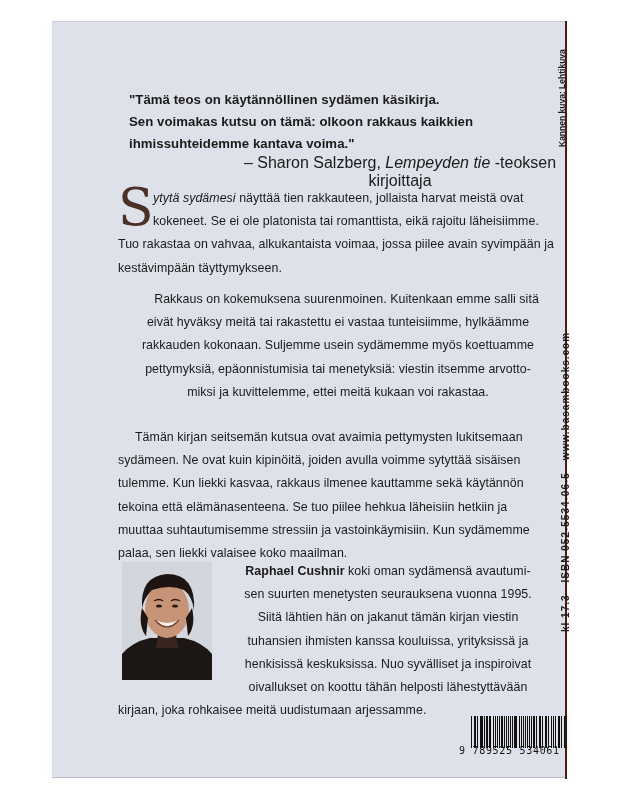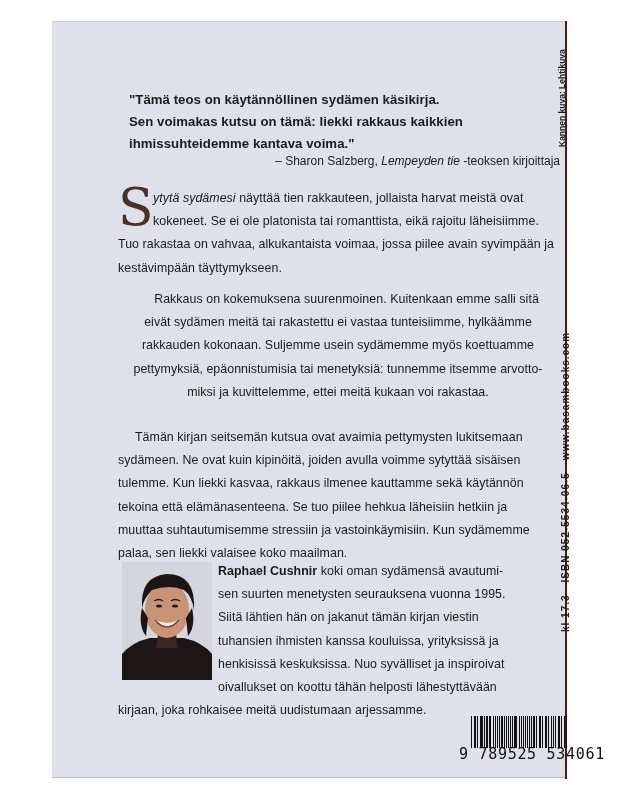--- a/index.html
+++ b/index.html
@@ -27,88 +27,88 @@
       font-size: 12.4px;
       line-height: 23.2px;
       letter-spacing: 0.05px;
     }
     .quote {
       position: absolute; left: 77px; top: 67px; width: 420px;
       font-weight: bold; font-size: 13.2px; line-height: 22px; color: #1b1b1b;
     }
     .attribution {
       position: absolute; left: 188px; top: 132px; width: 320px;
-      font-size: 12px; color: #1b1b1b; text-align: right;
+      font-size: 16px; color: #1b1b1b; text-align: center;
     }
     .attribution i { font-style: italic; }
     .intro {
       position: absolute; left: 66px; top: 165px; width: 440px;
     }
     .dropcap {
       position: absolute; left: 0px; top: -6px;
       font-family: "DejaVu Serif", serif;
       font-size: 52px; line-height: 52px; color: #4a3028; font-weight: normal;
     }
     .line { display: block; white-space: nowrap; }
     .indent-line { padding-left: 35px; }
     .p2 { position: absolute; left: 66px; top: 266px; width: 440px; text-align: center; }
     .p3 { position: absolute; left: 66px; top: 404px; width: 440px; }
     .author-photo {
       position: absolute; left: 70px; top: 540px; width: 90px; height: 118px;
       background: #d6d8e0; overflow: hidden;
     }
     .bio { position: absolute; left: 66px; top: 538px; width: 440px; }
-    .bio .wrap-line { padding-left: 100px; }
+    .bio .wrap-line { padding-left: 100px; text-align: center; }
     .bio b { font-weight: bold; }
     .barcode {
       position: absolute; left: 407px; top: 694px; width: 108px; height: 45px;
     }
     .bars { position: absolute; left: 12px; top: 0; width: 96px; height: 32px; display: flex; }
     .bars span { display: block; height: 100%; background: #111; margin-right: 1px; }
     .barcode-digits {
       position: absolute; left: 0; top: 29px; width: 108px;
-      font-family: "DejaVu Sans Mono", monospace; font-size: 15px; color: #111;
+      font-family: "DejaVu Sans Mono", monospace; font-size: 10px; color: #111;
       letter-spacing: 0.7px; white-space: nowrap;
     }
     .spine-text {
       position: absolute; transform-origin: left top; transform: rotate(-90deg);
       white-space: nowrap; color: #1b1b1b;
     }
     .credit { left: 557px; top: 147px; font-size: 8.5px; font-weight: bold; }
     .isbn-line { left: 560px; top: 632px; font-size: 10px; font-weight: bold; letter-spacing: 1px; }
     .isbn-line .gap { display: inline-block; width: 12px; }
   </style>
 </head>
 <body>
 
 <div class="page">
   <div class="cover">
     <div class="cover-edge"></div>
 
     <div class="quote text">
       <span class="line">"Tämä teos on käytännöllinen sydämen käsikirja.</span>
-      <span class="line">Sen voimakas kutsu on tämä: liekki rakkaus kaikkien</span>
+      <span class="line">Sen voimakas kutsu on tämä: olkoon rakkaus kaikkien</span>
       <span class="line">ihmissuhteidemme kantava voima."</span>
     </div>
 
     <div class="attribution"><span>– Sharon Salzberg, </span><i>Lempeyden tie</i><span> -teoksen kirjoittaja</span></div>
 
     <div class="intro text">
       <span class="dropcap">S</span>
       <span class="line indent-line"><i>ytytä sydämesi</i><span> näyttää tien rakkauteen, jollaista harvat meistä ovat</span></span>
       <span class="line indent-line">kokeneet. Se ei ole platonista tai romanttista, eikä rajoitu läheisiimme.</span>
       <span class="line">Tuo rakastaa on vahvaa, alkukantaista voimaa, jossa piilee avain syvimpään ja</span>
       <span class="line">kestävimpään täyttymykseen.</span>
     </div>
 
     <div class="p2 text">
       <span class="line" style="padding-left:17px">Rakkaus on kokemuksena suurenmoinen. Kuitenkaan emme salli sitä</span>
-      <span class="line">eivät sydämen meitä tai rakastettu ei vastaa tunteisiimme, hylkäämme</span>
+      <span class="line">eivät hyväksy meitä tai rakastettu ei vastaa tunteisiimme, hylkäämme</span>
       <span class="line">rakkauden kokonaan. Suljemme usein sydämemme myös koettuamme</span>
-      <span class="line">pettymyksiä, epäonnistumisia tai menetyksiä: tunnemme itsemme arvotto-</span>
+      <span class="line">pettymyksiä, epäonnistumisia tai menetyksiä: viestin itsemme arvotto-</span>
       <span class="line">miksi ja kuvittelemme, ettei meitä kukaan voi rakastaa.</span>
     </div>
 
     <div class="p3 text">
       <span class="line" style="padding-left:17px">Tämän kirjan seitsemän kutsua ovat avaimia pettymysten lukitsemaan</span>
       <span class="line">sydämeen. Ne ovat kuin kipinöitä, joiden avulla voimme sytyttää sisäisen</span>
       <span class="line">tulemme. Kun liekki kasvaa, rakkaus ilmenee kauttamme sekä käytännön</span>
       <span class="line">tekoina että elämänasenteena. Se tuo piilee hehkua läheisiin hetkiin ja</span>
       <span class="line">muuttaa suhtautumisemme stressiin ja vastoinkäymisiin. Kun sydämemme</span>
       <span class="line">palaa, sen liekki valaisee koko maailman.</span>

